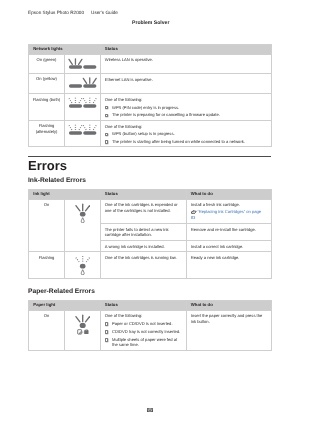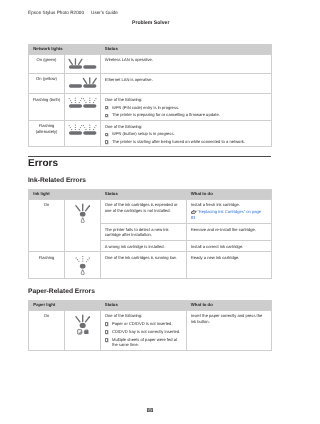--- a/index.html
+++ b/index.html
@@ -13,21 +13,21 @@
 
   .tbl{position:absolute;border-collapse:collapse;table-layout:fixed;border-spacing:0;}
   .tbl td,.tbl th{border:0.4px solid #cfcfcf;padding:0;vertical-align:top;}
   .tbl th{background:#cdcdcd;font-size:4.25px;font-weight:bold;text-align:left;
           padding:2.3px 0 1.8px 4.3px;line-height:4.4px;color:#231f20;}
   .tbl td{font-size:4.12px;line-height:5.4px;padding:2.9px 3.4px 1.8px 4.3px;color:#231f20;}
   .tbl td.wtd{padding-right:6.8px;}
   .tbl td.lbl{text-align:center;padding:2.7px 1px 2px 1px;vertical-align:top;}
   .tbl td.iconcell{padding:3.4px 1px 1px 1px;text-align:center;vertical-align:top;}
 
-  .h1{position:absolute;font-size:10px;font-weight:bold;color:#231f20;}
+  .h1{position:absolute;font-size:13px;font-weight:bold;color:#231f20;}
   .h1rule{position:absolute;height:0.9px;background:#4a4a4a;}
   .h2{position:absolute;font-size:6.7px;font-weight:bold;color:#231f20;}
 
   ul.bl{margin:0;padding:0;list-style:none;}
   ul.bl li{position:relative;padding-left:7.2px;margin-top:2.45px;}
   ul.bl li:before{content:"";position:absolute;left:0.15px;top:1.15px;width:1.45px;height:1.45px;
       border:0.4px solid #7d7d7d;border-radius:0.45px;background:#fff;
       box-shadow:0.35px 0.35px 0 0 #8c8c8c;}
 
   a.ref{color:#2f6fd0;text-decoration:none;}

